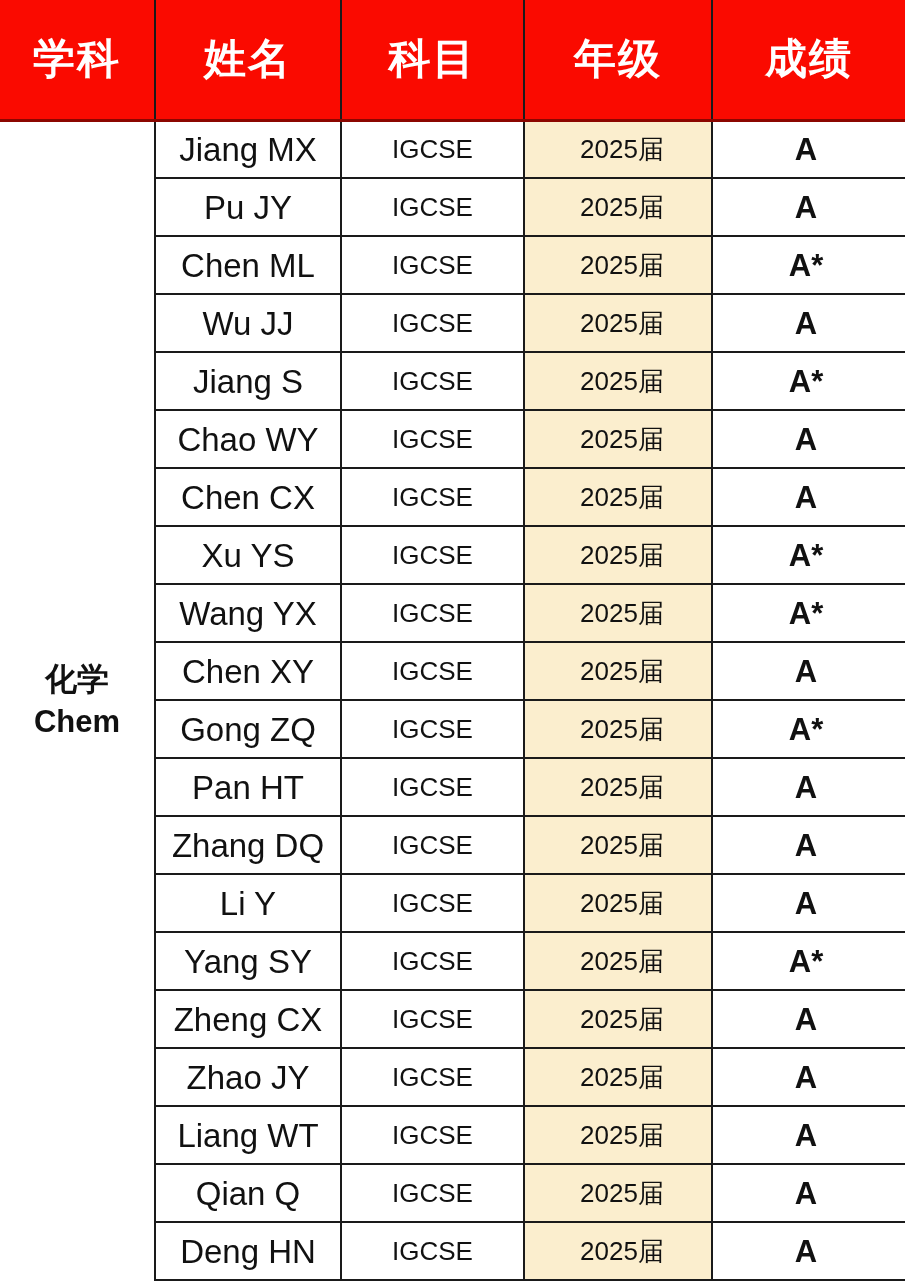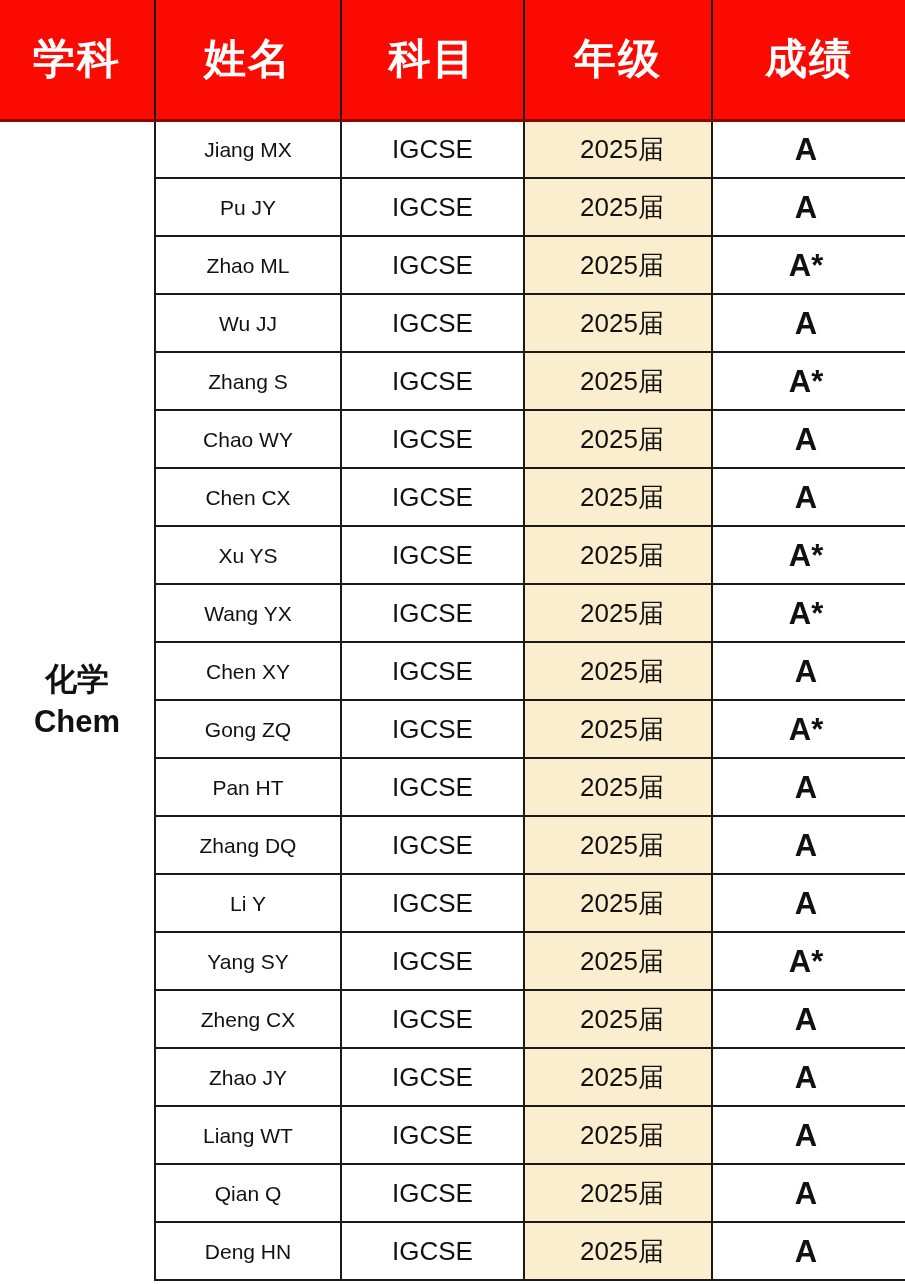--- a/index.html
+++ b/index.html
@@ -60,21 +60,21 @@
     border-bottom: 2px solid #1a1a1a;
     background: #ffffff;
     color: #111111;
     line-height: 1;
   }
   td.cell-grade {
     border-right: none;
   }
 
   td.cell-name {
-    font-size: 21px;
+    font-size: 33px;
     border-left: 2px solid #1a1a1a;
   }
   td.cell-exam {
     font-size: 26px;
     margin-top: 40px;
   }
   td.cell-year {
     font-size: 26px;
     background: #fbeece;
     padding-left: 8px;
@@ -145,33 +145,33 @@
         <td class="cell-year">2025届</td>
         <td class="cell-grade">A</td>
       </tr>
       <tr>
         <td class="cell-name">Pu JY</td>
         <td class="cell-exam">IGCSE</td>
         <td class="cell-year">2025届</td>
         <td class="cell-grade">A</td>
       </tr>
       <tr>
-        <td class="cell-name">Zhao ML</td>
+        <td class="cell-name">Chen ML</td>
         <td class="cell-exam">IGCSE</td>
         <td class="cell-year">2025届</td>
         <td class="cell-grade">A*</td>
       </tr>
       <tr>
         <td class="cell-name">Wu JJ</td>
         <td class="cell-exam">IGCSE</td>
         <td class="cell-year">2025届</td>
         <td class="cell-grade">A</td>
       </tr>
       <tr>
-        <td class="cell-name">Zhang S</td>
+        <td class="cell-name">Jiang S</td>
         <td class="cell-exam">IGCSE</td>
         <td class="cell-year">2025届</td>
         <td class="cell-grade">A*</td>
       </tr>
       <tr>
         <td class="cell-name">Chao WY</td>
         <td class="cell-exam">IGCSE</td>
         <td class="cell-year">2025届</td>
         <td class="cell-grade">A</td>
       </tr>

